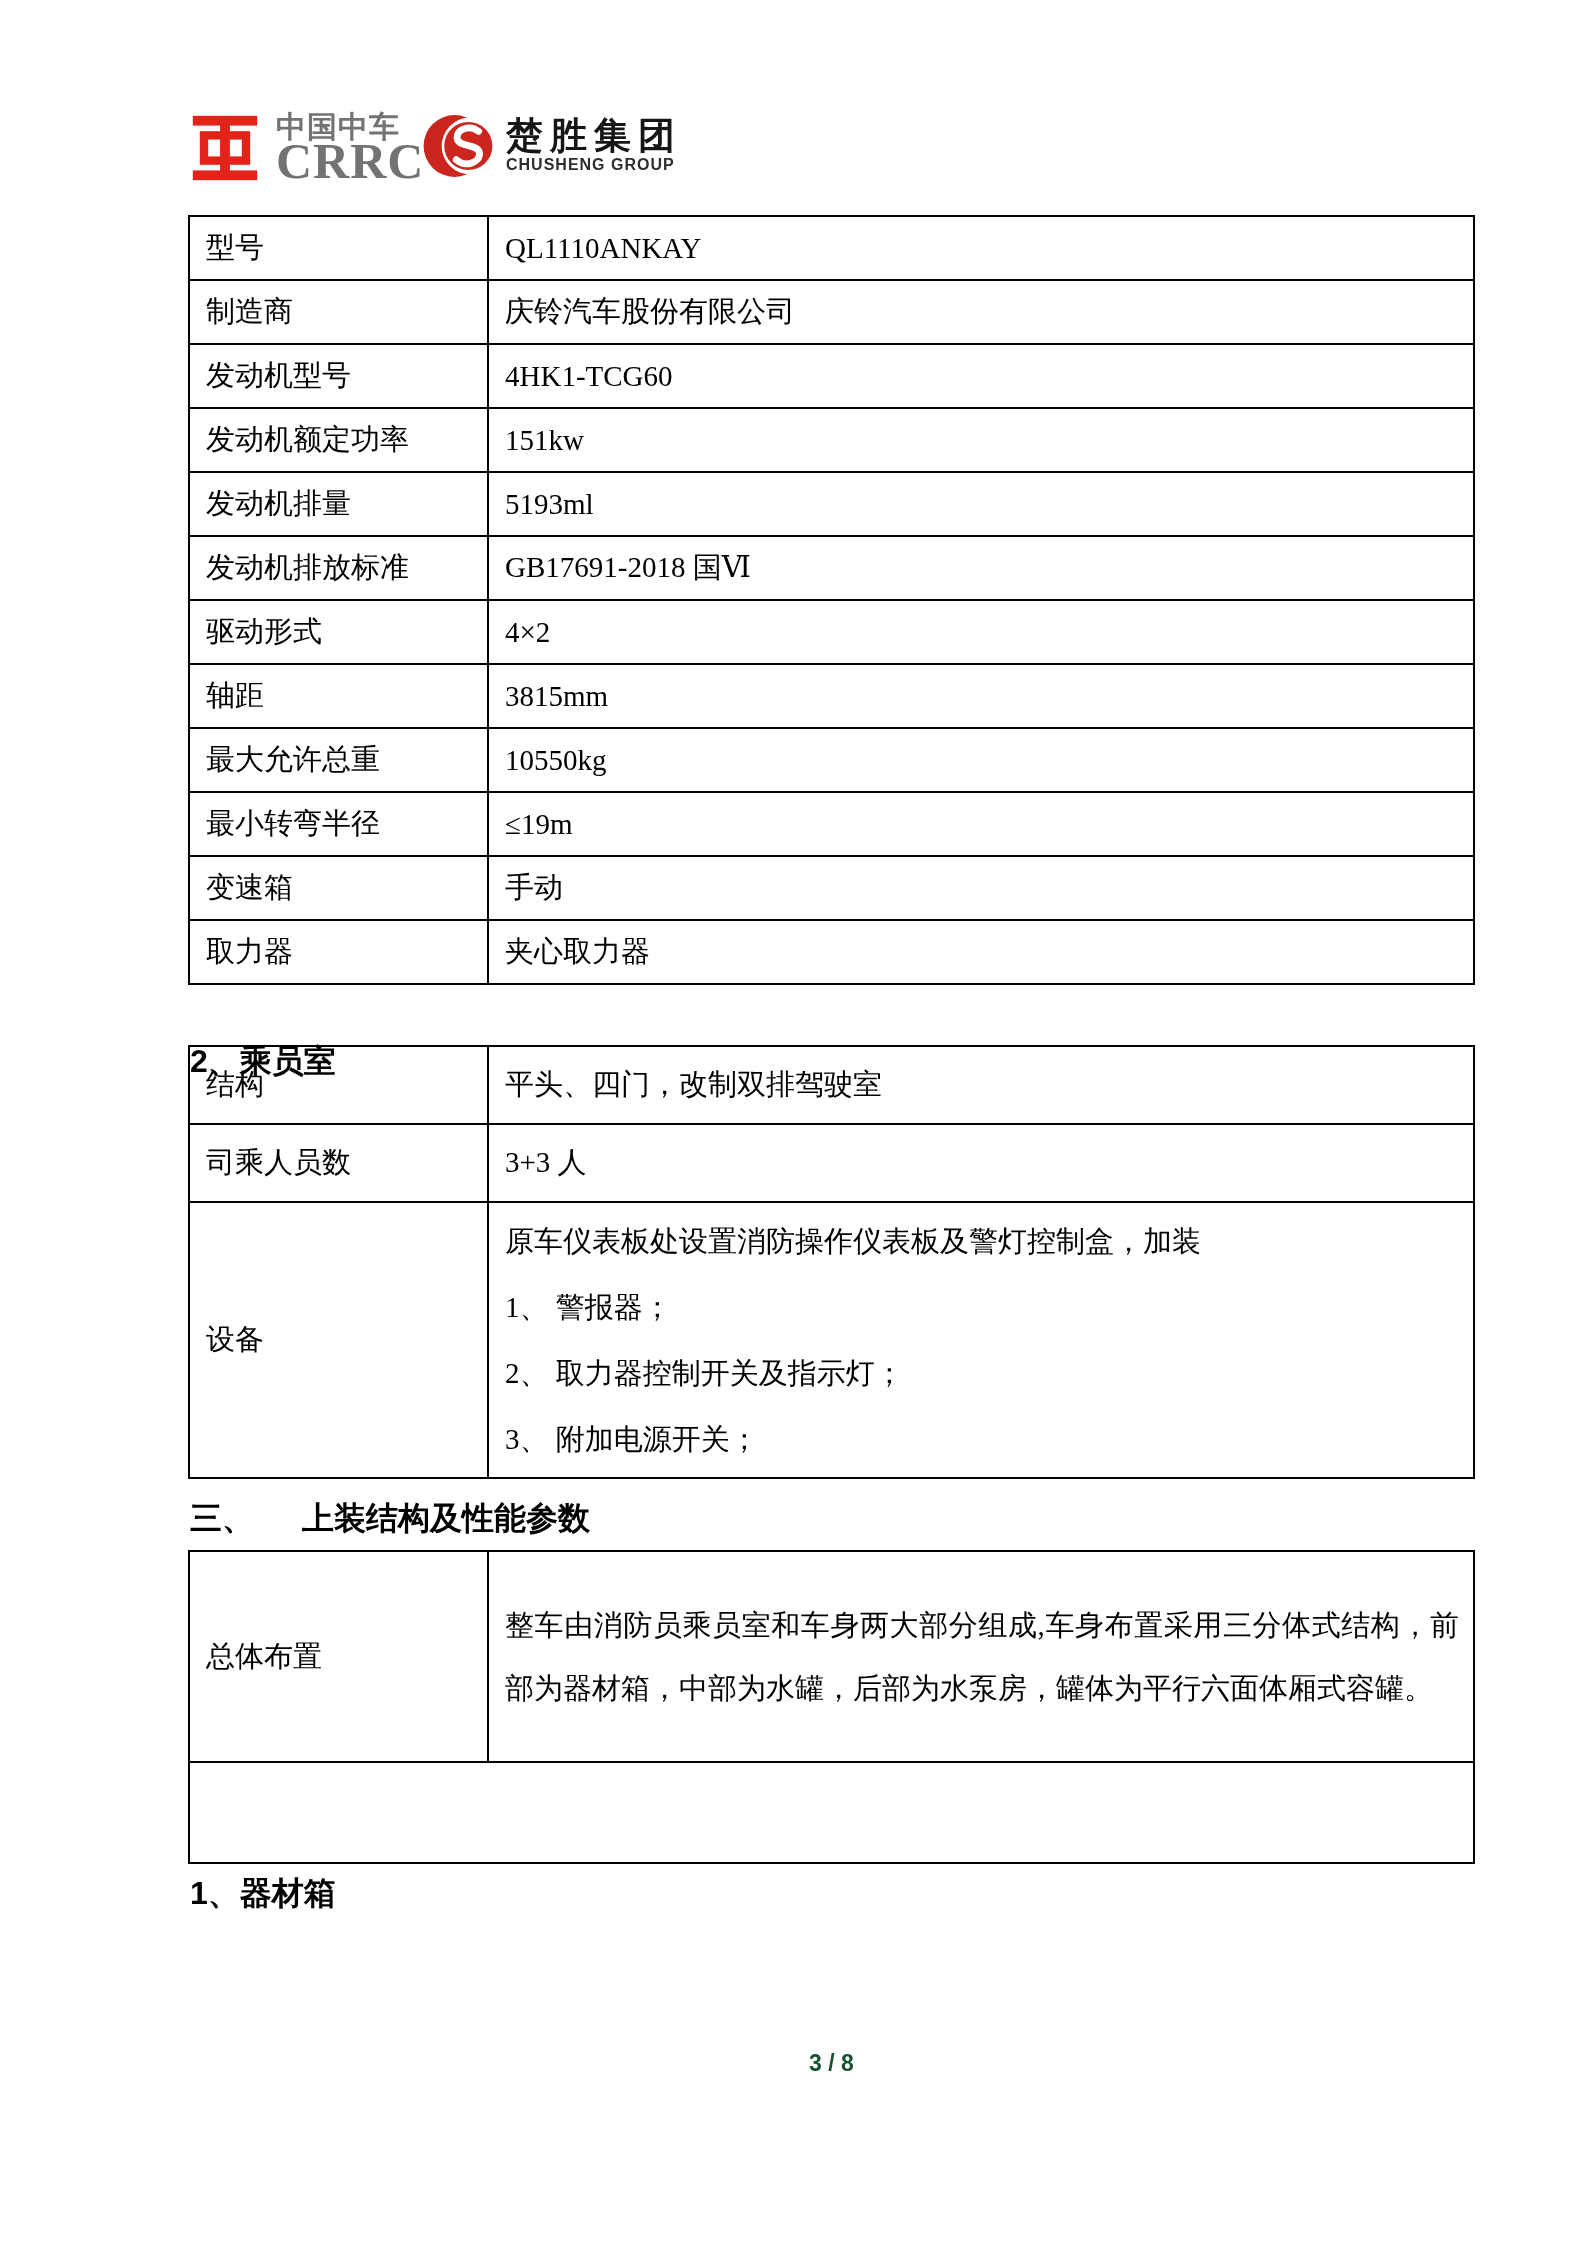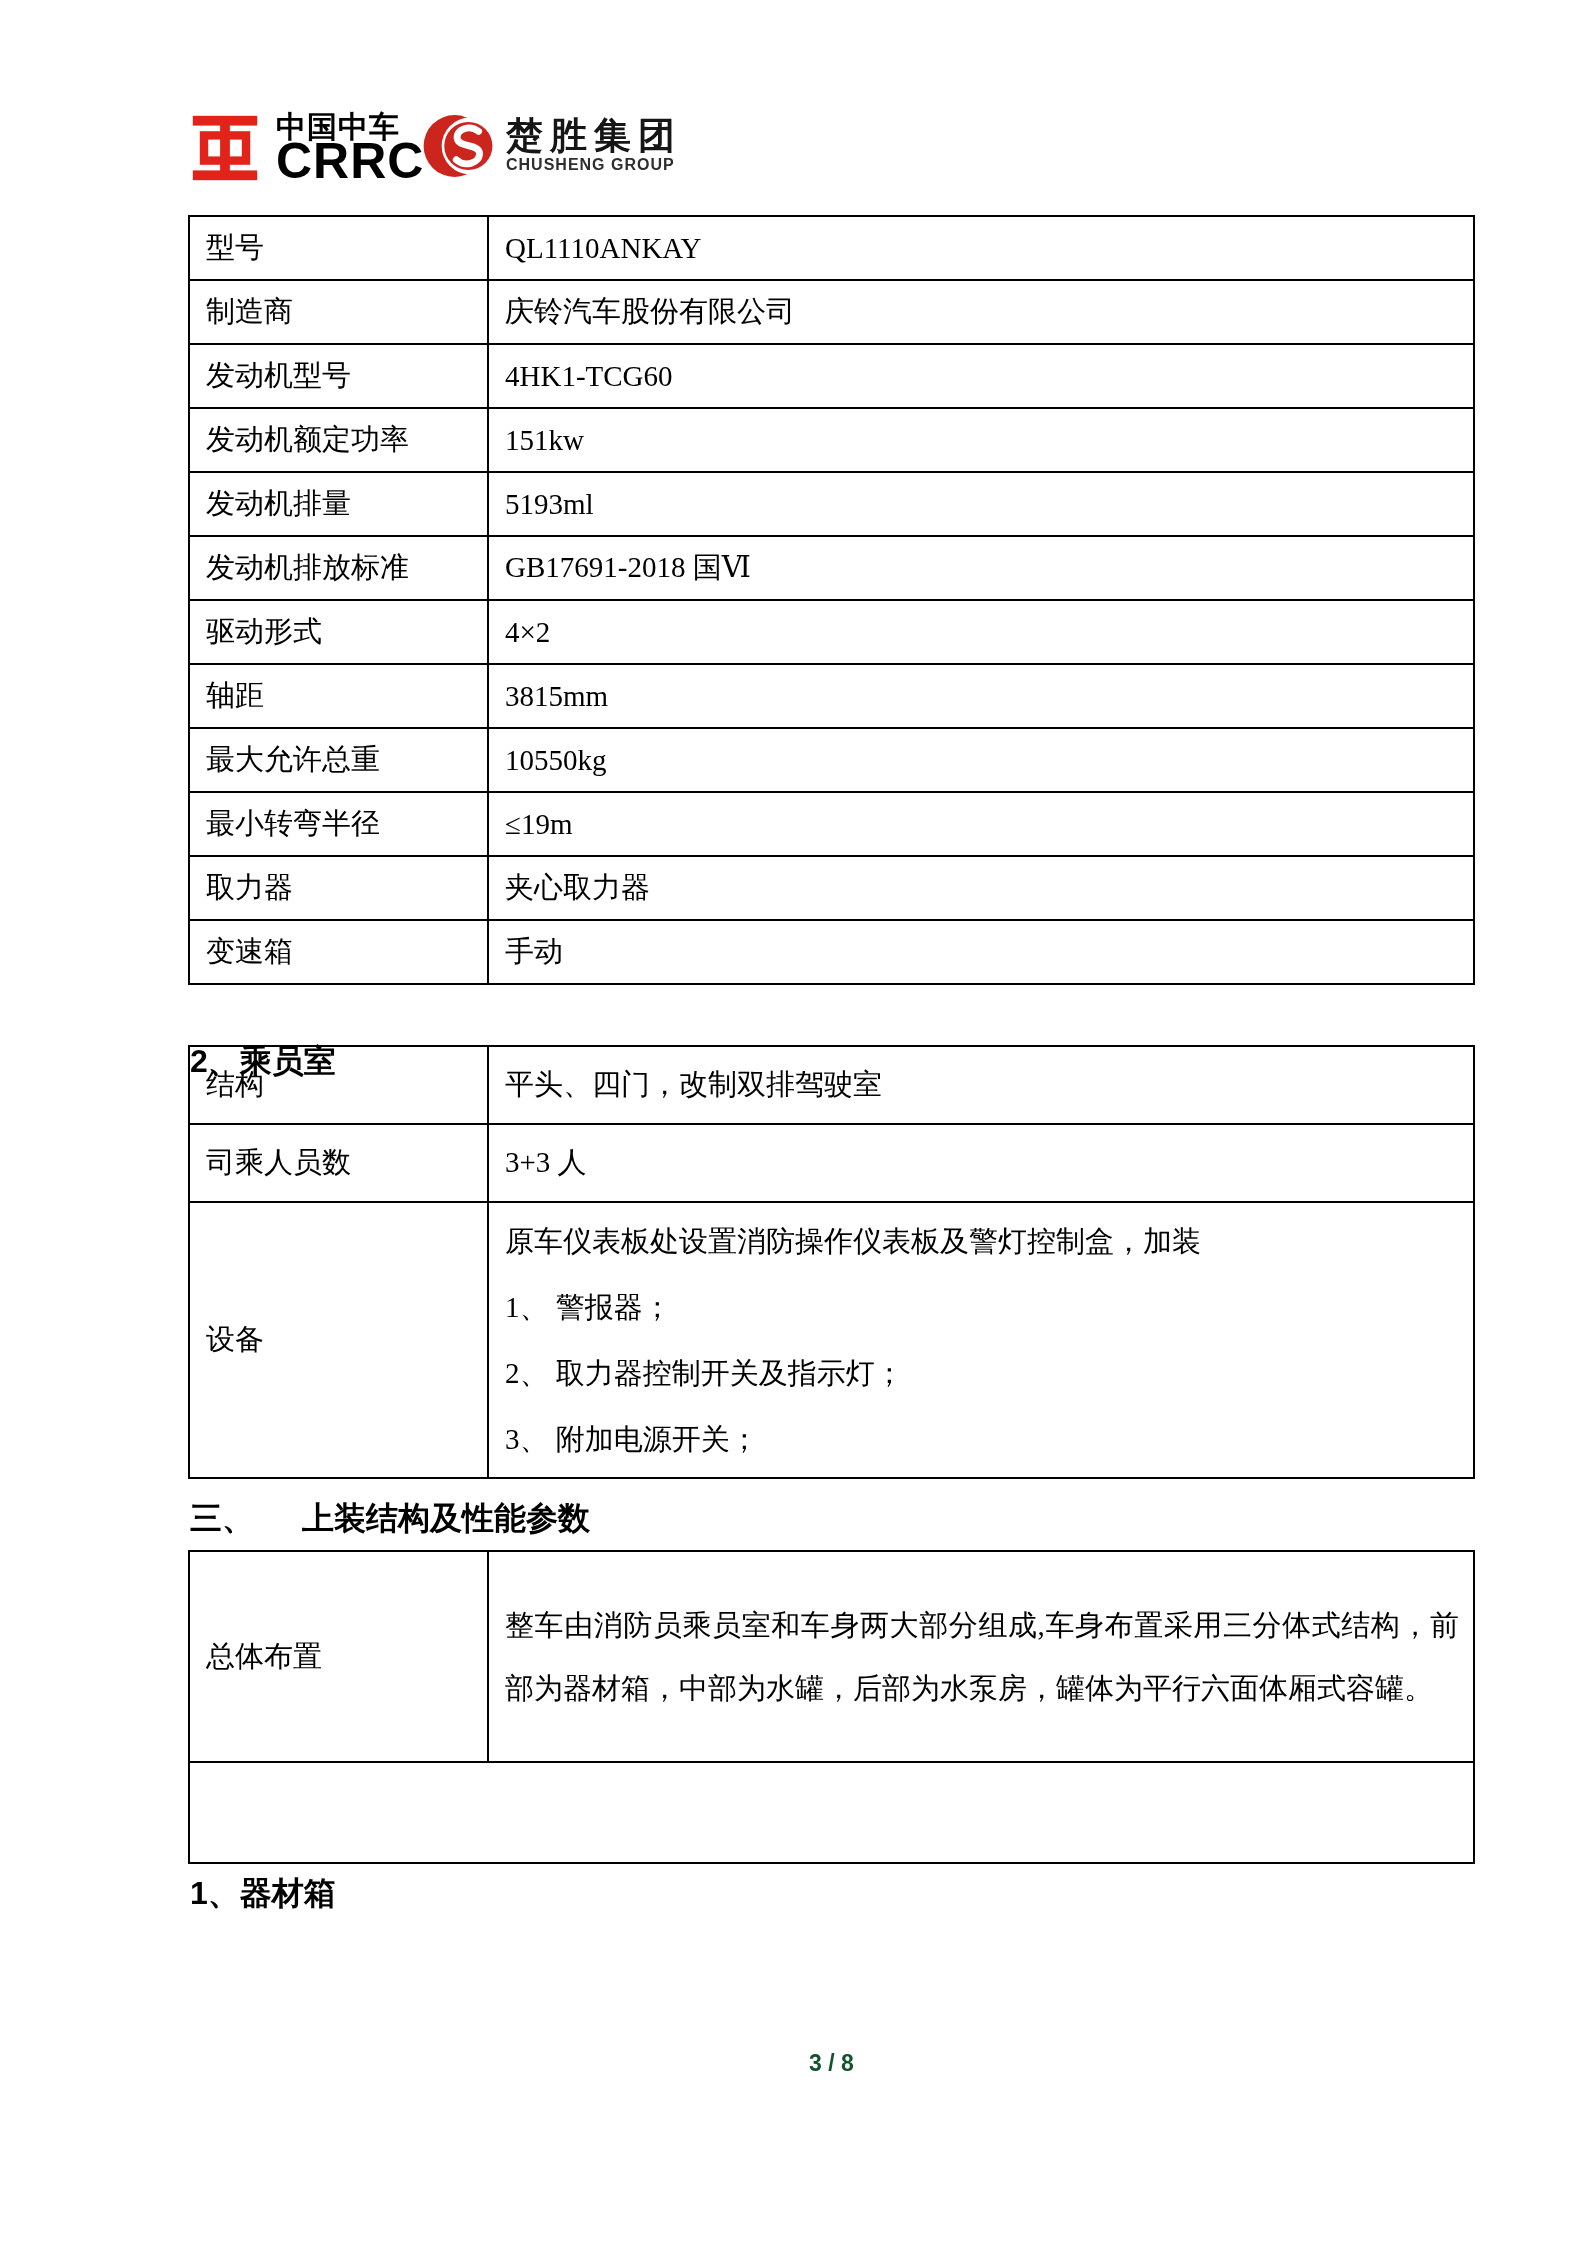--- a/index.html
+++ b/index.html
@@ -9,21 +9,21 @@
     margin:0 auto;
     background:#ffffff;
     font-family:"Liberation Serif","DejaVu Serif",serif;
     color:#000;
     overflow:hidden;
   }
 
   
   .logo  { position:absolute; }
   #crrc-mark      { left:190px; top:111px; width:70px; height:74px; }
-  #crrc-text      { left:276px; top:112px; font-family:Liberation Sans, sans-serif; font-weight:bold; color:#000000; }
+  #crrc-text      { left:276px; top:112px; font-family:Liberation Serif, serif; font-weight:bold; color:#737373; }
   .crrc-cn        { font-size:30px; line-height:30px; letter-spacing:1px; }
   .crrc-en        { font-size:50px; line-height:38px; letter-spacing:1px; }
   #chusheng-mark  { left:422px; top:103px; width:72px; height:86px; }
   #chusheng-text  { left:506px; top:117px; font-family:"Liberation Sans","DejaVu Sans",sans-serif; font-weight:bold; color:#161616; }
   .cs-cn          { font-size:37px; line-height:38px; letter-spacing:7px; }
   .cs-en          { font-size:16px; line-height:20px; letter-spacing:1px; color:#2e2e2e; }
 
   
   table.spec { position:absolute; border-collapse:collapse; table-layout:fixed; width:1287px; }
   table.spec td {
@@ -140,26 +140,26 @@
     </tr>
     <tr>
       <td class="c1">最大允许总重</td>
       <td>10550kg</td>
     </tr>
     <tr>
       <td class="c1">最小转弯半径</td>
       <td>≤19m</td>
     </tr>
     <tr>
+      <td class="c1">变速箱</td>
+      <td>手动</td>
+    </tr>
+    <tr>
       <td class="c1">取力器</td>
       <td>夹心取力器</td>
-    </tr>
-    <tr>
-      <td class="c1">变速箱</td>
-      <td>手动</td>
     </tr>
   </tbody>
     </table>
 
   <div id="heading-cab" class="heading">2、乘员室</div>
 
   <table id="cab-table" class="spec">
     <tbody>
         <tr class="r">
       <td class="c1">结构</td>

